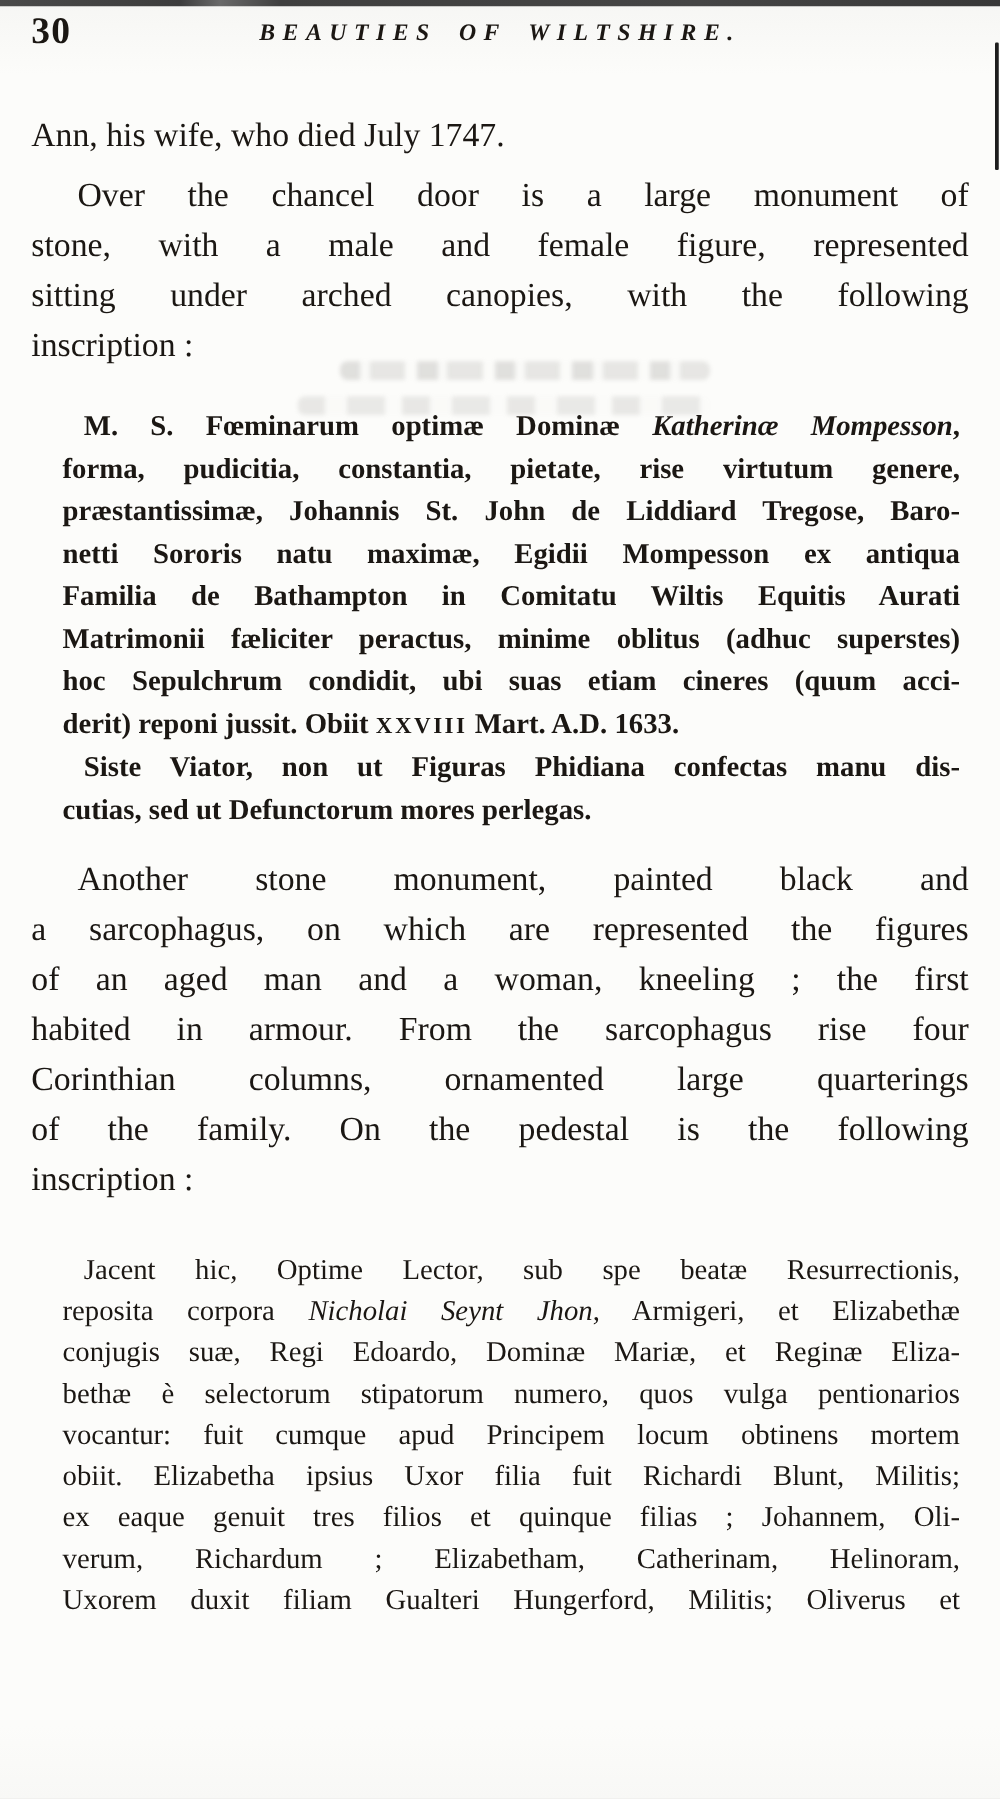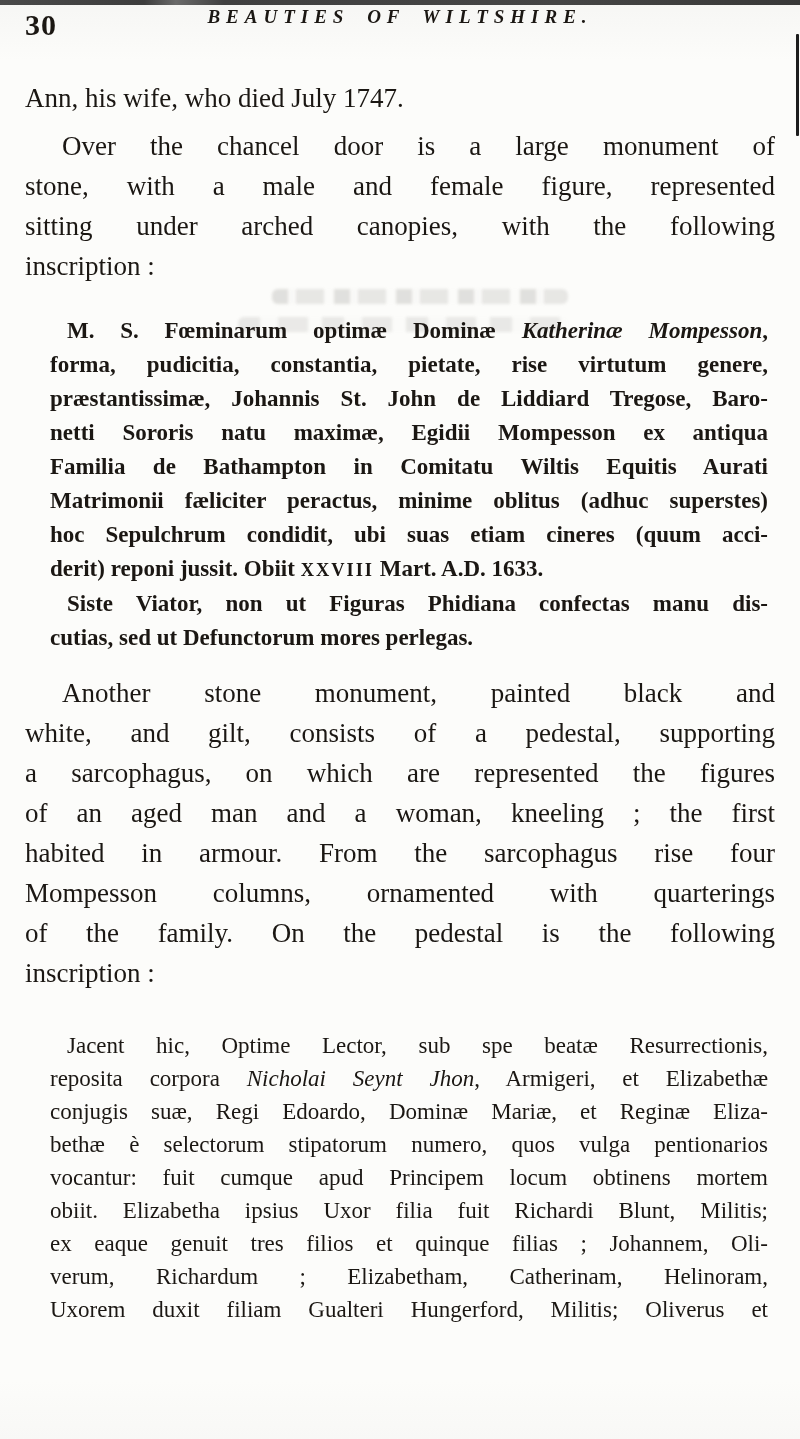--- a/index.html
+++ b/index.html
@@ -31,21 +31,21 @@
   }
   .smudge.s1 {
     left: 272px; top: 289px; width: 296px;
     background: repeating-linear-gradient(90deg, rgba(140,138,134,0.45) 0 16px, rgba(140,138,134,0.05) 16px 24px, rgba(150,148,144,0.38) 24px 52px, rgba(150,148,144,0.02) 52px 62px);
   }
   .smudge.s2 {
     left: 238px; top: 317px; width: 330px;
     background: repeating-linear-gradient(90deg, rgba(150,148,144,0.35) 0 22px, rgba(150,148,144,0.04) 22px 40px, rgba(140,138,134,0.30) 40px 70px, rgba(140,138,134,0.02) 70px 84px);
   }
   
-  .header { position: relative; height: 42px; padding-top: 0; }
+  .header { position: relative; height: 42px; padding-top: 10px; }
   .pagenum {
     position: absolute; left: 25px; top: 8px;
     font-size: 30px; font-weight: bold; letter-spacing: 1px;
   }
   .running-title {
     display: block; text-align: center; padding-top: 6px;
     font-size: 19px; font-weight: bold;
     letter-spacing: 6px; word-spacing: 7px; font-style: italic;
   }
   
@@ -101,25 +101,24 @@
         <div class="line"><span>netti Sororis natu maximæ, Egidii Mompesson ex antiqua</span></div>
         <div class="line"><span>Familia de Bathampton in Comitatu Wiltis Equitis Aurati</span></div>
         <div class="line"><span>Matrimonii fæliciter peractus, minime oblitus (adhuc superstes)</span></div>
         <div class="line"><span>hoc Sepulchrum condidit, ubi suas etiam cineres (quum acci-</span></div>
         <div class="line last"><span>derit) reponi jussit.  Obiit </span><span class="sc">xxviii</span><span> Mart. A.D. 1633.</span></div>
         <div class="line indent"><span>Siste Viator, non ut Figuras Phidiana confectas manu dis-</span></div>
         <div class="line last"><span>cutias, sed ut Defunctorum mores perlegas.</span></div>
       </div>
       <div class="block body blk-para3">
         <div class="line indent"><span>Another stone monument, painted black and</span></div>
-        <div class="line"><span>white, and gilt, consists of a pedestal, supporting</span></div>
         <div class="line"><span>a sarcophagus, on which are represented the figures</span></div>
         <div class="line"><span>of an aged man and a woman, kneeling ; the first</span></div>
         <div class="line"><span>habited in armour.  From the sarcophagus rise four</span></div>
-        <div class="line"><span>Mompesson columns, ornamented with quarterings</span></div>
+        <div class="line"><span>Corinthian columns, ornamented large quarterings</span></div>
         <div class="line"><span>of the family.  On the pedestal is the following</span></div>
         <div class="line last"><span>inscription :</span></div>
       </div>
       <div class="block insc blk-insc2">
         <div class="line indent"><span>Jacent hic, Optime Lector, sub spe beatæ Resurrectionis,</span></div>
         <div class="line"><span>reposita corpora </span><span class="it">Nicholai Seynt Jhon</span><span>,  Armigeri, et Elizabethæ</span></div>
         <div class="line"><span>conjugis suæ, Regi Edoardo, Dominæ Mariæ, et Reginæ Eliza-</span></div>
         <div class="line"><span>bethæ è selectorum stipatorum numero, quos vulga pentionarios</span></div>
         <div class="line"><span>vocantur: fuit cumque apud Principem locum obtinens mortem</span></div>
         <div class="line"><span>obiit.  Elizabetha ipsius Uxor filia fuit Richardi Blunt, Militis;</span></div>

